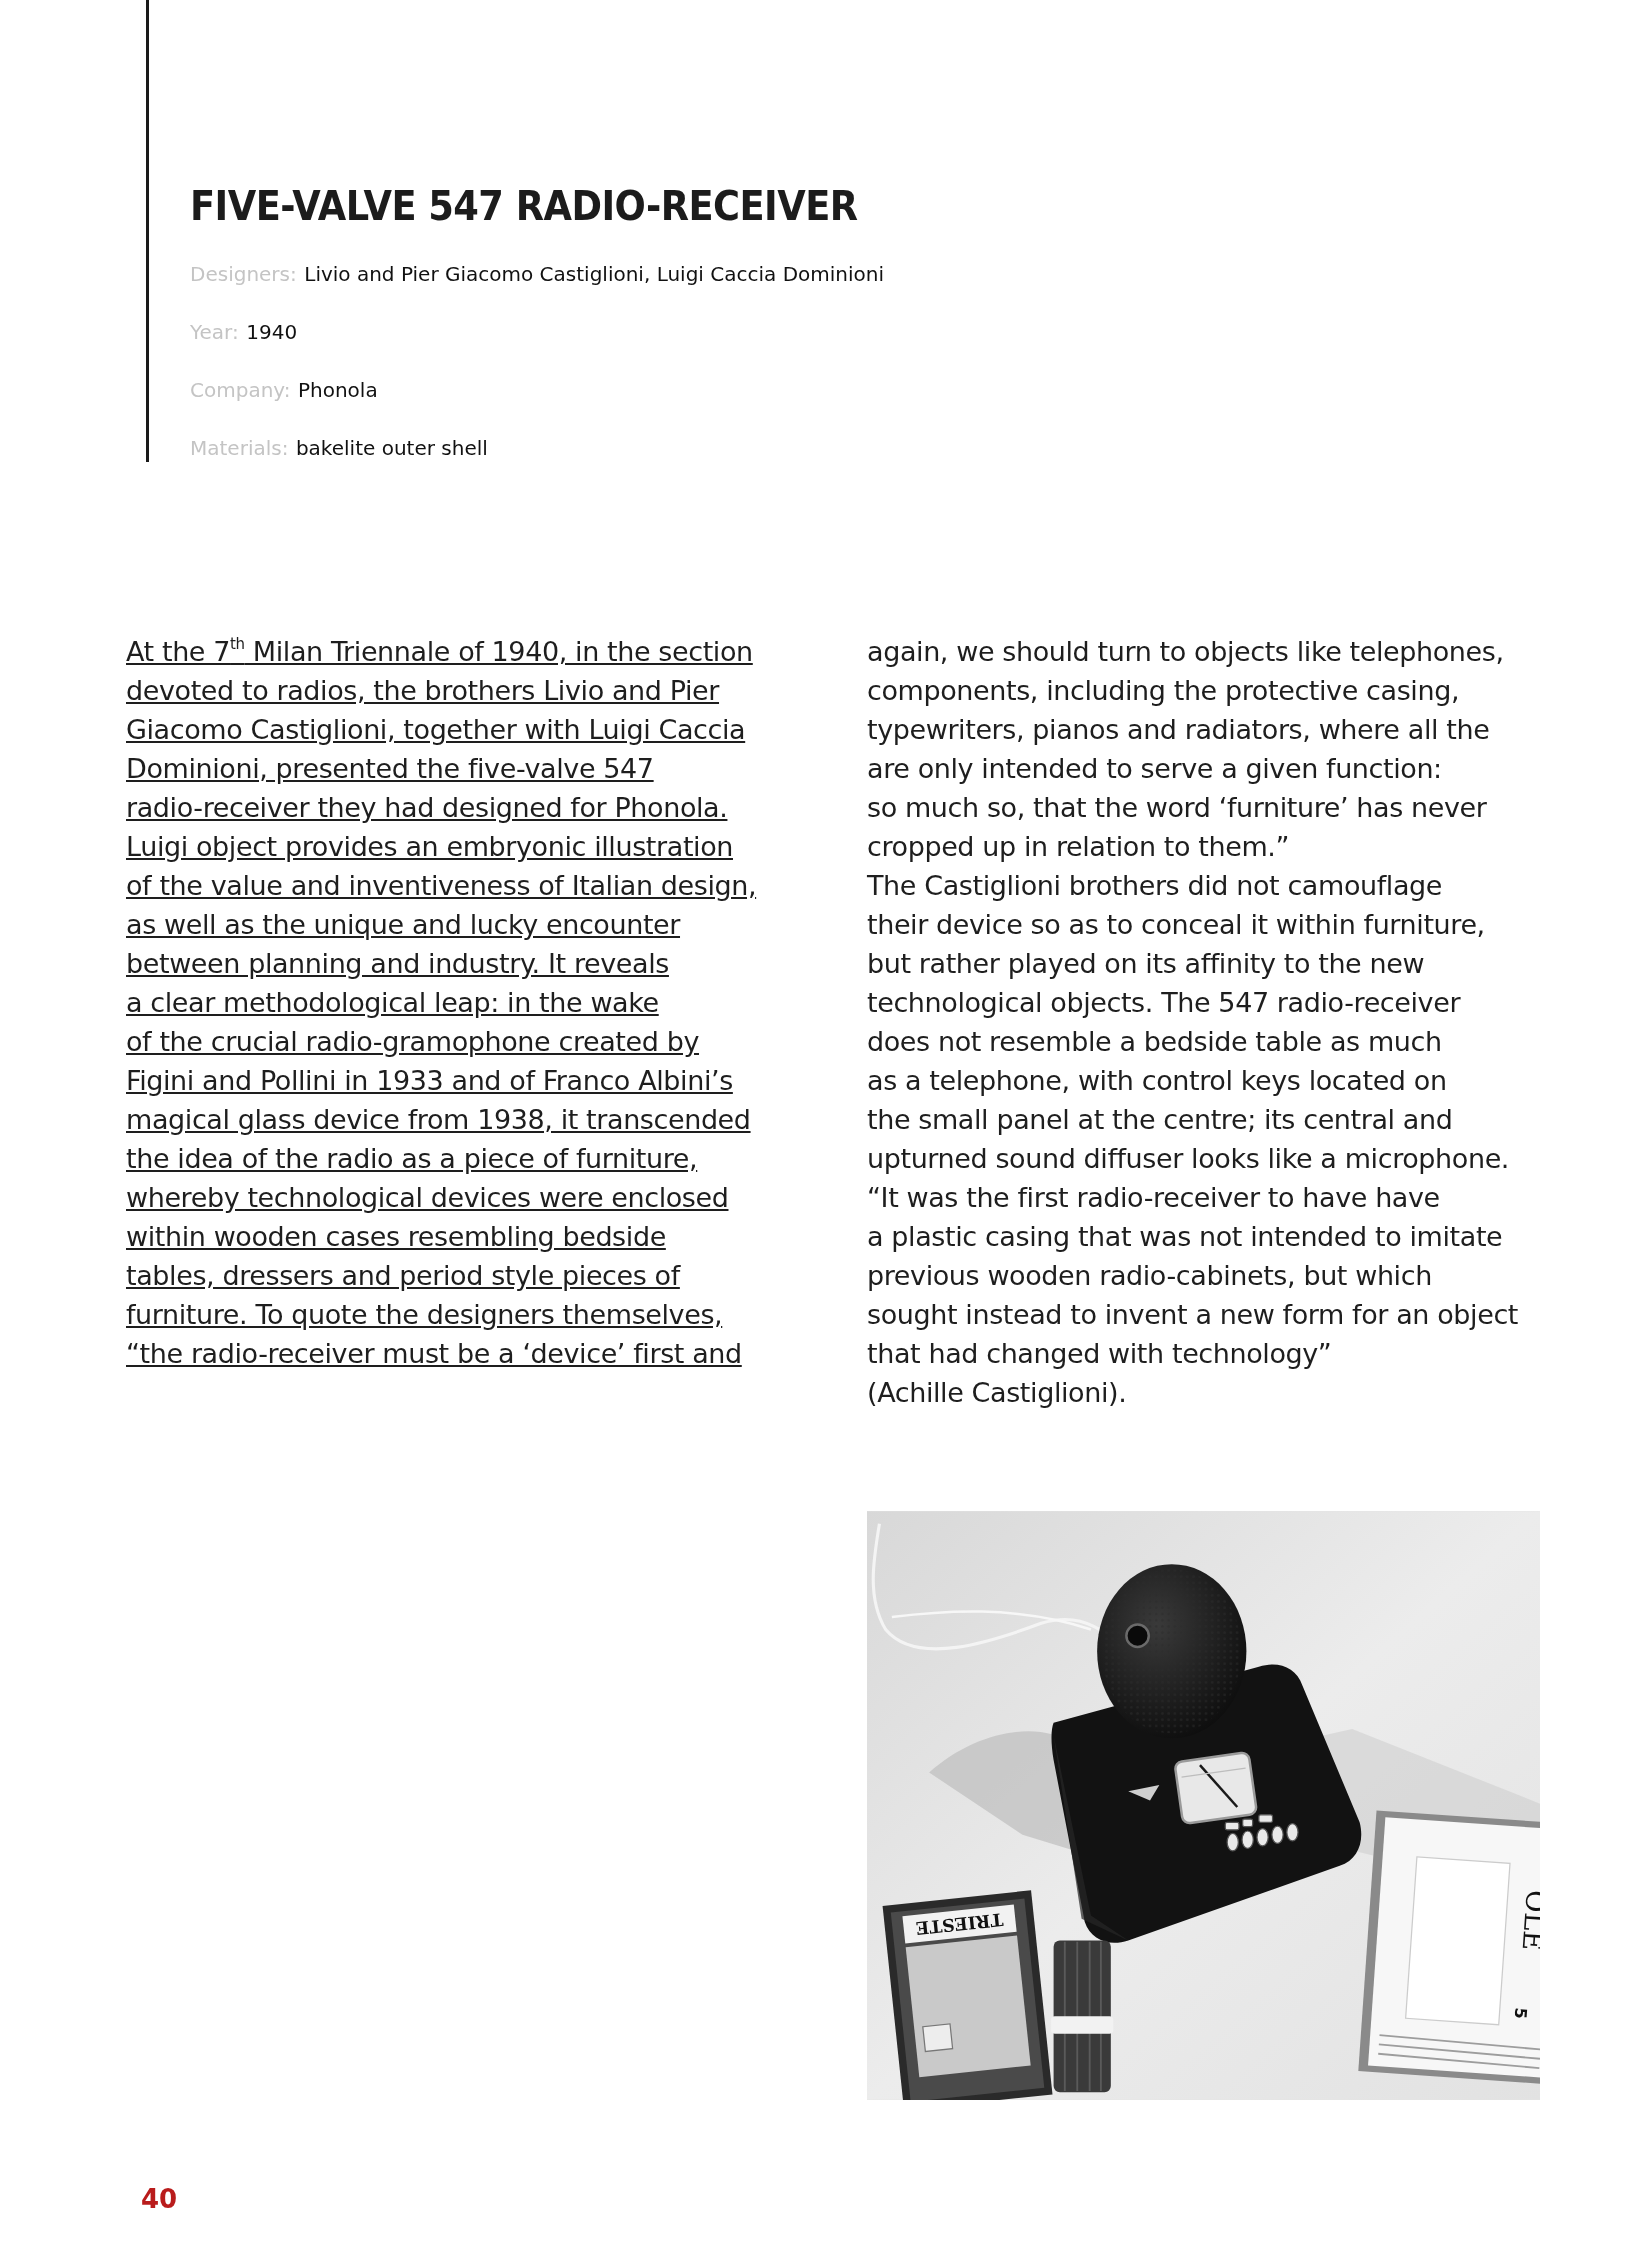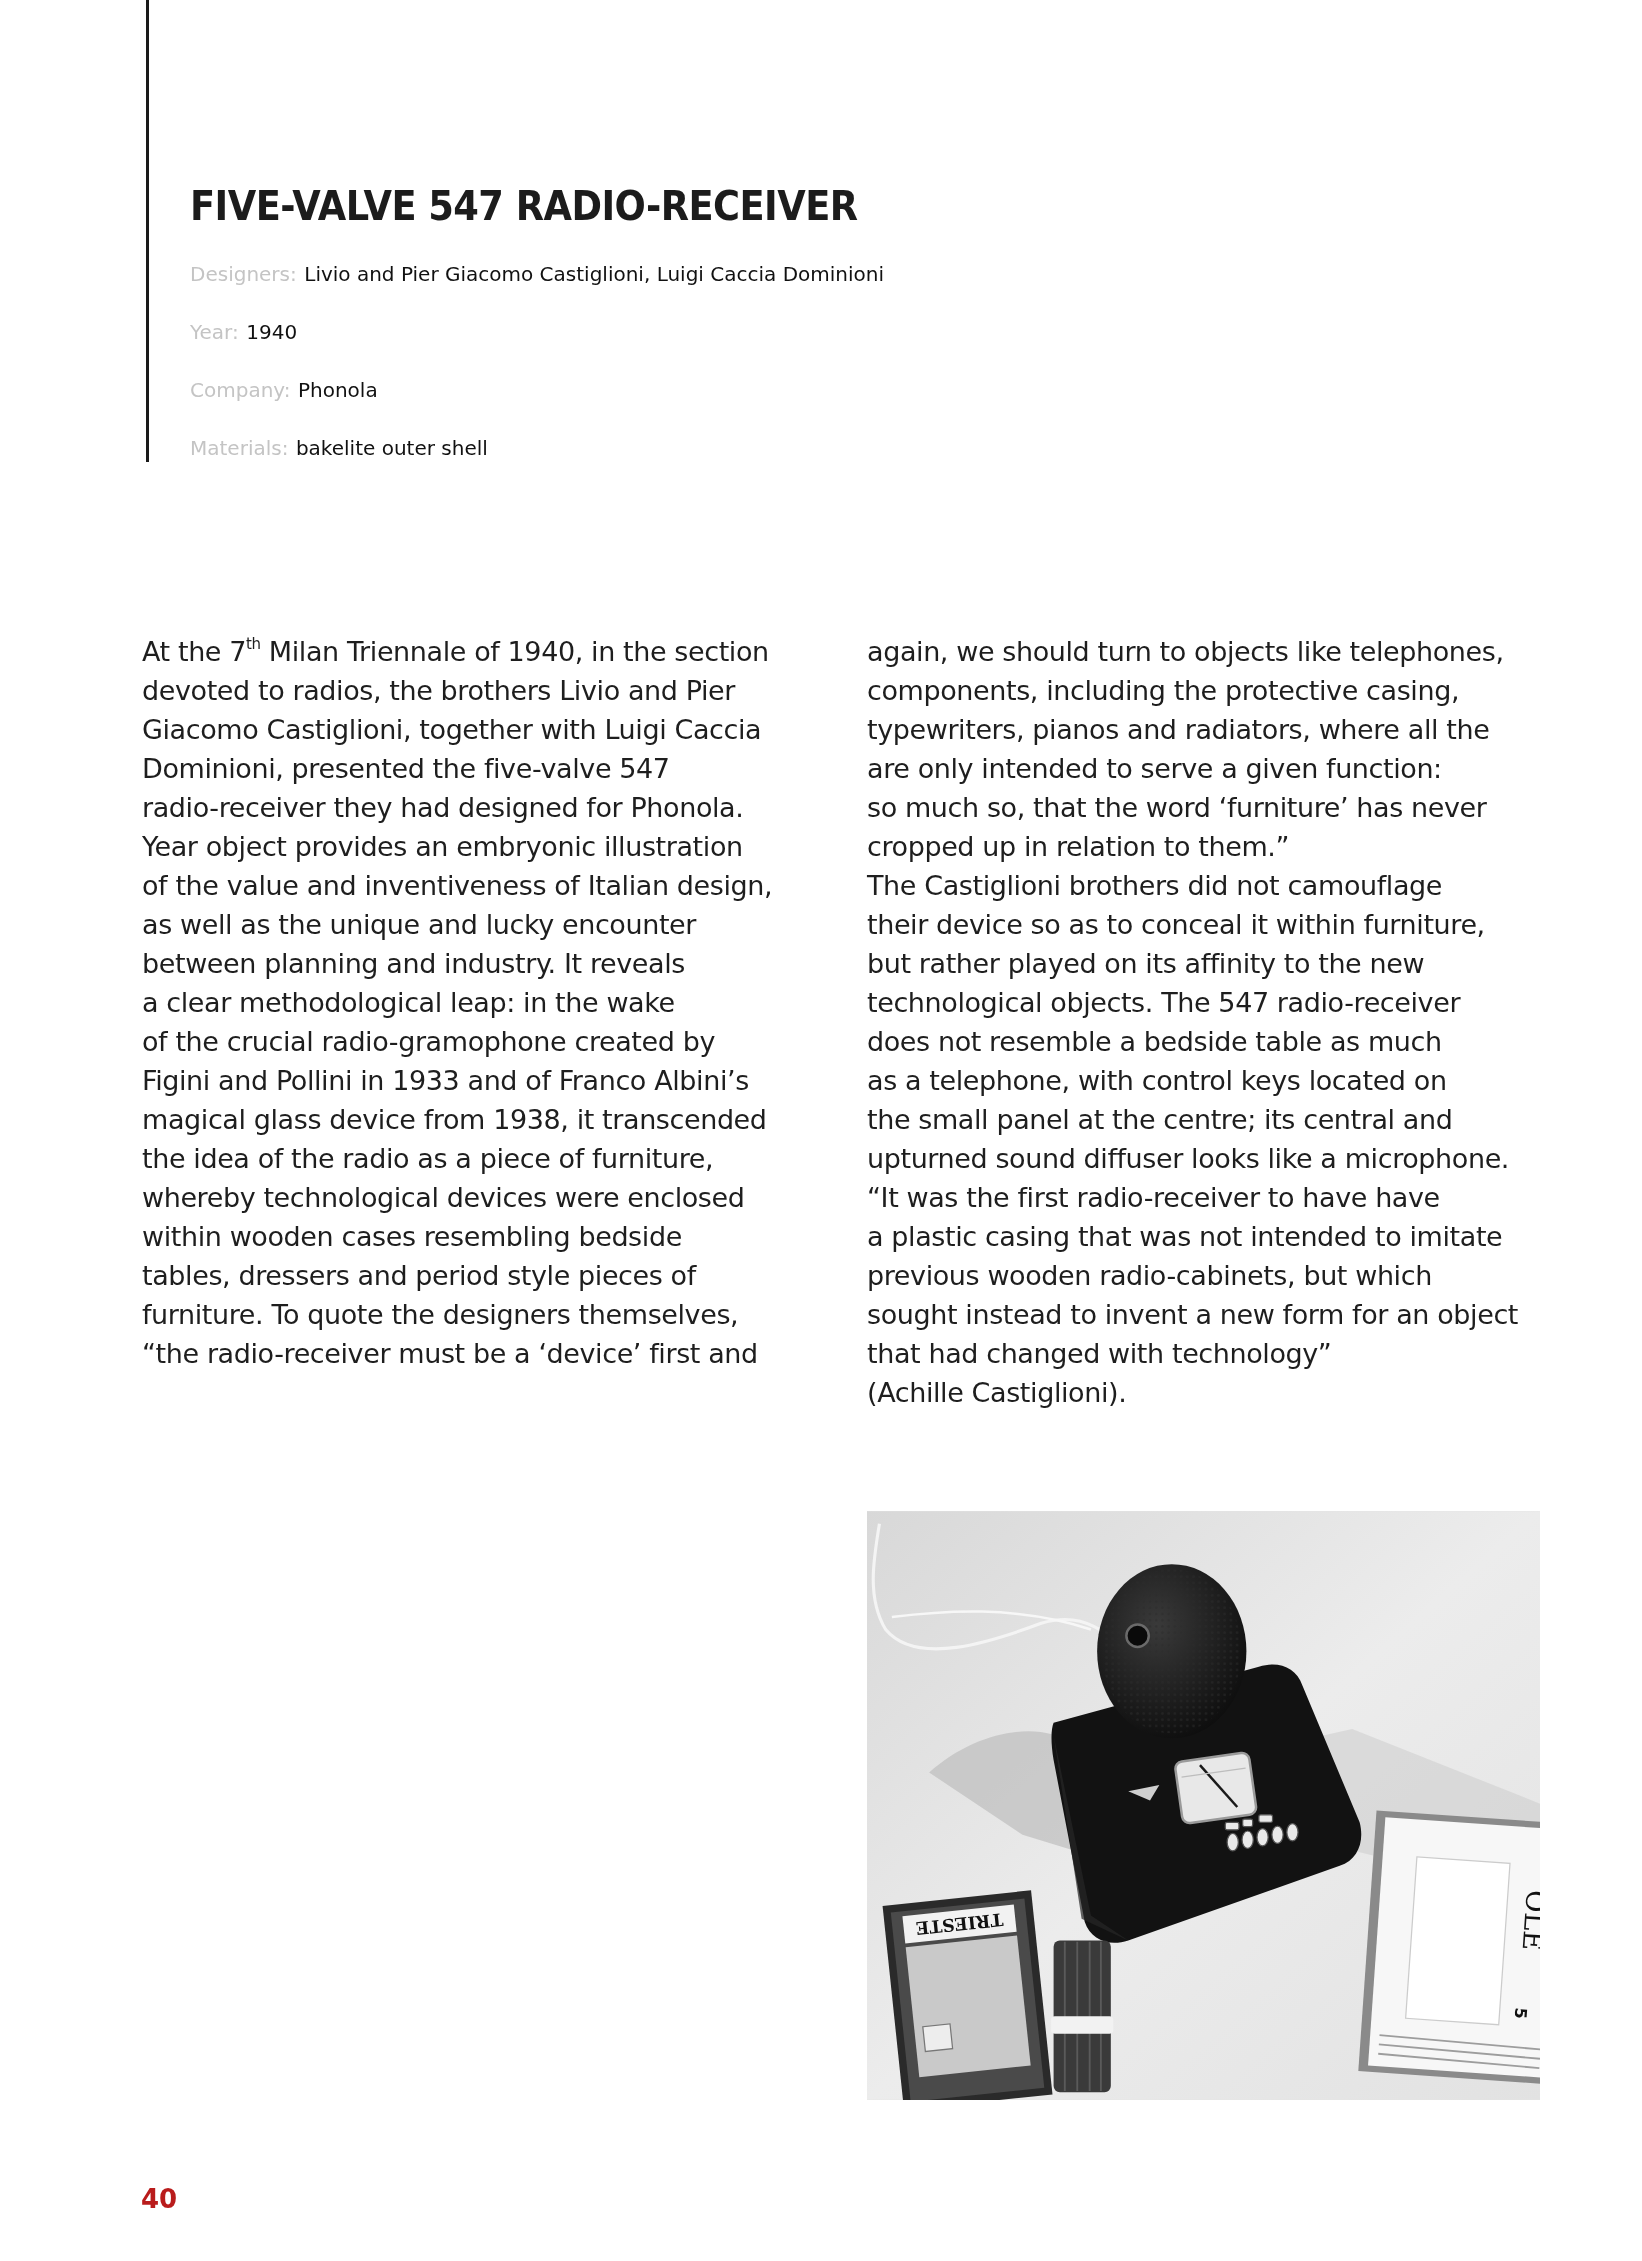--- a/index.html
+++ b/index.html
@@ -59,21 +59,21 @@
   }
   .body-col {
     position: absolute;
     top: 632px;
     width: 703px;
     font-size: 27px;
     line-height: 39px;
     color: #1e1e1e;
     letter-spacing: -0.4px;
   }
-  .body-col.left { left: 142px; }
+  .body-col.left { left: 126px; text-decoration: underline; }
   .body-col.right { left: 867px; }
   .body-col .line {
     display: block;
     white-space: nowrap;
   }
   sup.ordinal {
     font-size: 15px;
     vertical-align: 12.4px;
     line-height: 0;
   }
@@ -119,21 +119,21 @@
   </div>
 </header>
 
 <section class="body-col left">
   <span class="line"><span>At the 7</span><sup class="ordinal">th</sup><span> Milan Triennale of 1940, in the section</span></span>
   <div id="left-lines">
       <span class="line">devoted to radios, the brothers Livio and Pier</span>
       <span class="line">Giacomo Castiglioni, together with Luigi Caccia</span>
       <span class="line">Dominioni, presented the five-valve 547</span>
       <span class="line">radio-receiver they had designed for Phonola.</span>
-      <span class="line">Year object provides an embryonic illustration</span>
+      <span class="line">Luigi object provides an embryonic illustration</span>
       <span class="line">of the value and inventiveness of Italian design,</span>
       <span class="line">as well as the unique and lucky encounter</span>
       <span class="line">between planning and industry. It reveals</span>
       <span class="line">a clear methodological leap: in the wake</span>
       <span class="line">of the crucial radio-gramophone created by</span>
       <span class="line">Figini and Pollini in 1933 and of Franco Albini’s</span>
       <span class="line">magical glass device from 1938, it transcended</span>
       <span class="line">the idea of the radio as a piece of furniture,</span>
       <span class="line">whereby technological devices were enclosed</span>
       <span class="line">within wooden cases resembling bedside</span>

